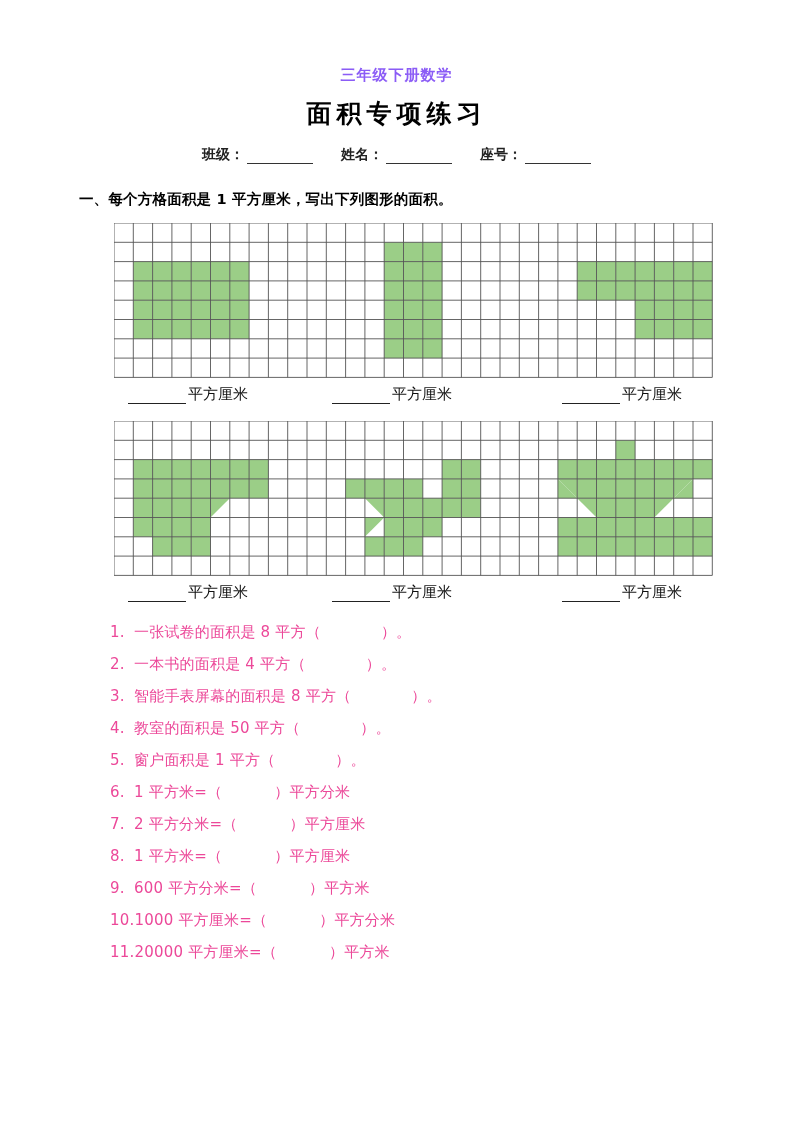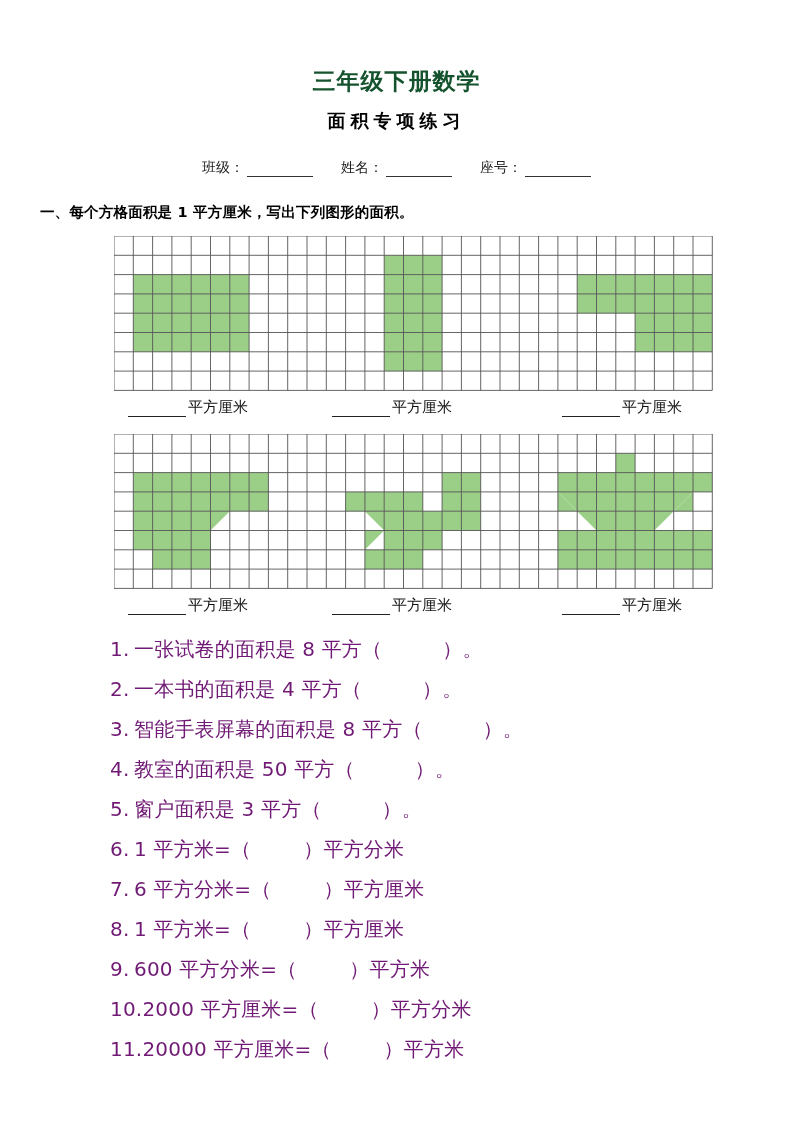--- a/index.html
+++ b/index.html
@@ -20,65 +20,66 @@
     position: relative;
     width: 793px;
     height: 1122px;
   }
 
   
   .title-main {
     text-align: center;
     font-family: Liberation Sans, sans-serif;
     font-weight: bold;
-    font-size: 23px;
+    font-size: 15px;
     letter-spacing: 1px;
     margin-top: 66px;
-    color: #14532d;
+    color: #8b5cf6;
   }
   .title-sub {
     text-align: center;
     font-family: "DejaVu Sans", sans-serif;
     font-weight: bold;
-    font-size: 18px;
+    font-size: 25px;
     letter-spacing: 5px;
     margin-top: 12px;
     color: #000;
   }
 
   
   .idline {
     display: flex;
     justify-content: center;
     align-items: flex-end;
     gap: 28px;
-    margin-top: 26px;
+    margin-top: 16px;
     font-size: 14px;
     font-family: "DejaVu Sans", sans-serif;
     color: #222;
+    font-weight: bold;
   }
   .idfield {
     display: flex;
     align-items: flex-end;
     gap: 3px;
   }
   .idfield .blank {
     display: inline-block;
     width: 66px;
     border-bottom: 1px solid #333;
     height: 14px;
   }
 
   
   .sec-heading {
     font-family: "DejaVu Sans", sans-serif;
     font-weight: bold;
     font-size: 14.5px;
     color: #000;
-    margin-left: 40px;
+    margin-left: 79px;
     margin-top: 26px;
     letter-spacing: 0.2px;
   }
 
   
   .grid-wrap {
     position: relative;
     margin-left: 114px;
     margin-top: 14px;
   }
@@ -107,23 +108,23 @@
     height: 13px;
     margin-right: 2px;
   }
 
   
   .fill-list {
     margin-left: 110px;
     margin-top: 14px;
   }
   .fill-item {
-    font-size: 20px;
+    font-size: 15px;
     font-family: "DejaVu Sans", sans-serif;
-    color: #701a75;
+    color: #ec4899;
     margin-bottom: 13px;
     white-space: nowrap;
     letter-spacing: 0.2px;
   }
   .fill-item .num {
     display: inline-block;
     min-width: 24px;
     text-align: left;
   }
   .gap-sm { display: inline-block; width: 52px; }
@@ -427,22 +428,22 @@
       <span>平方厘米</span>
     </span>
   </div>
 
 
   <div class="fill-list" id="fill-list">
       <div class="fill-item"><span class="num">1.</span><span>一张试卷的面积是 8 平方（</span><span class="gap-md"></span><span>）。</span></div>
       <div class="fill-item"><span class="num">2.</span><span>一本书的面积是 4 平方（</span><span class="gap-md"></span><span>）。</span></div>
       <div class="fill-item"><span class="num">3.</span><span>智能手表屏幕的面积是 8 平方（</span><span class="gap-md"></span><span>）。</span></div>
       <div class="fill-item"><span class="num">4.</span><span>教室的面积是 50 平方（</span><span class="gap-md"></span><span>）。</span></div>
-      <div class="fill-item"><span class="num">5.</span><span>窗户面积是 3 平方（</span><span class="gap-md"></span><span>）。</span></div>
+      <div class="fill-item"><span class="num">5.</span><span>窗户面积是 1 平方（</span><span class="gap-md"></span><span>）。</span></div>
       <div class="fill-item"><span class="num">6.</span><span>1 平方米=（</span><span class="gap-sm"></span><span>）平方分米</span></div>
-      <div class="fill-item"><span class="num">7.</span><span>6 平方分米=（</span><span class="gap-sm"></span><span>）平方厘米</span></div>
+      <div class="fill-item"><span class="num">7.</span><span>2 平方分米=（</span><span class="gap-sm"></span><span>）平方厘米</span></div>
       <div class="fill-item"><span class="num">8.</span><span>1 平方米=（</span><span class="gap-sm"></span><span>）平方厘米</span></div>
       <div class="fill-item"><span class="num">9.</span><span>600 平方分米=（</span><span class="gap-sm"></span><span>）平方米</span></div>
-      <div class="fill-item"><span class="num">10.</span><span>2000 平方厘米=（</span><span class="gap-sm"></span><span>）平方分米</span></div>
+      <div class="fill-item"><span class="num">10.</span><span>1000 平方厘米=（</span><span class="gap-sm"></span><span>）平方分米</span></div>
       <div class="fill-item"><span class="num">11.</span><span>20000 平方厘米=（</span><span class="gap-sm"></span><span>）平方米</span></div>
     </div>
 
 </div>
 
 </body></html>

